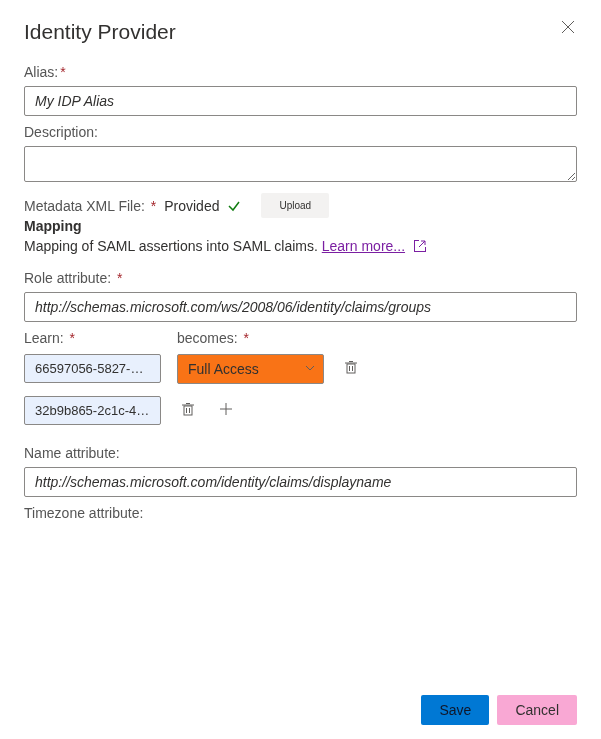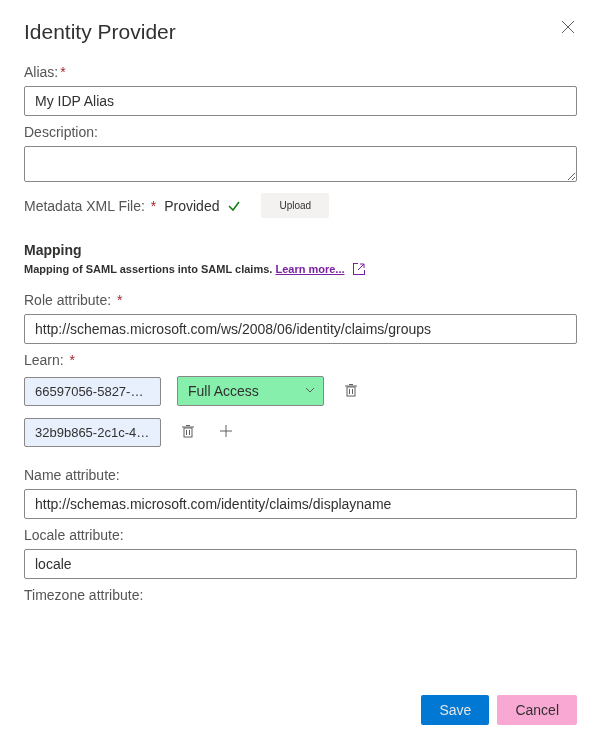--- a/index.html
+++ b/index.html
@@ -63,24 +63,23 @@
       background: #c8c8c8;
       border: 3px solid #fafafa;
     }
     .section-title {
       font-weight: 600;
       font-size: 14px;
       margin-bottom: 12px;
       color: #323130;
     }
     .section-desc {
-      font-size: 11px;
+      font-size: 14px;
       color: #323130;
       margin-bottom: 14px;
-      font-weight: bold;
     }
     .section-desc a {
       color: #7b1fa2;
       text-decoration: underline;
     }
     .ext-link-icon {
       display: inline-block;
       color: #7b1fa2;
       vertical-align: middle;
       margin-left: 4px;
@@ -100,31 +99,31 @@
     }
     .text-input {
       width: 100%;
       padding: 6px 10px;
       font-family: inherit;
       font-size: 14px;
       border: 1px solid #8a8886;
       border-radius: 2px;
       color: #323130;
       background: #fff;
+      font-style: italic;
     }
     textarea.text-input {
       resize: both;
       min-height: 36px;
       height: 36px;
     }
     .metadata-row {
       display: flex;
       align-items: center;
       gap: 8px;
-      margin-bottom: 24px;
       margin-top: 8px;
     }
     .metadata-label {
       font-size: 14px;
       color: #555;
     }
     .provided-text {
       font-size: 14px;
       color: #323130;
     }
@@ -178,21 +177,21 @@
       position: relative;
       width: 147px;
     }
     .select-input {
       width: 100%;
       padding: 6px 28px 6px 10px;
       font-family: inherit;
       font-size: 14px;
       border: 1px solid #8a8886;
       border-radius: 2px;
-      background: #86efac;
+      background: #f97316;
       color: #323130;
       appearance: none;
       cursor: pointer;
     }
     .select-chevron {
       position: absolute;
       right: 8px;
       top: 50%;
       transform: translateY(-50%);
       pointer-events: none;
@@ -218,21 +217,21 @@
     .btn {
       padding: 7px 18px;
       font-size: 14px;
       font-family: inherit;
       border: none;
       border-radius: 2px;
       cursor: pointer;
     }
     .btn-primary {
       background: #0078d4;
-      color: #e5e5e5;
+      color: #0f172a;
     }
     .btn-default {
       background: #f9a8d4;
       color: #323130;
     }
   </style>
 </head>
 <body>
 
 <div class="dialog">
@@ -295,20 +294,23 @@
       <div class="field">
         <label class="field-label">
           <span>Role attribute:</span><span class="required"> *</span>
         </label>
         <input type="text" class="text-input" value="http://schemas.microsoft.com/ws/2008/06/identity/claims/groups" style="">
       </div>
 
       <div class="mapping-headers">
         <div class="mapping-header-col">
           <span>Learn:</span><span class="required"> *</span>
+        </div>
+        <div class="mapping-header-col" style="width:147px;">
+          <span>becomes:</span><span class="required"> *</span>
         </div>
       </div>
 
       <div class="mapping-row">
         <input type="text" class="group-input" value="66597056-5827-48eb" style="">
         <div class="select-wrap">
           <select class="select-input">
             <option>Full Access</option>
           </select>
           <span class="select-chevron">
@@ -351,24 +353,20 @@
               </svg>
           </span>
         </button>
       </div>
 
       <div class="field">
         <label class="field-label">Name attribute:</label>
         <input type="text" class="text-input" value="http://schemas.microsoft.com/identity/claims/displayname" style="">
       </div>
 
-      <div class="field">
-        <label class="field-label">Locale attribute:</label>
-        <input type="text" class="text-input" value="locale" style="">
-      </div>
 
       <div class="field" style="margin-bottom:0;">
         <label class="field-label">Timezone attribute:</label>
       </div>
 
     </div>
   </div>
 
   <div class="dialog-footer">
     <button class="btn btn-primary">Save</button>

